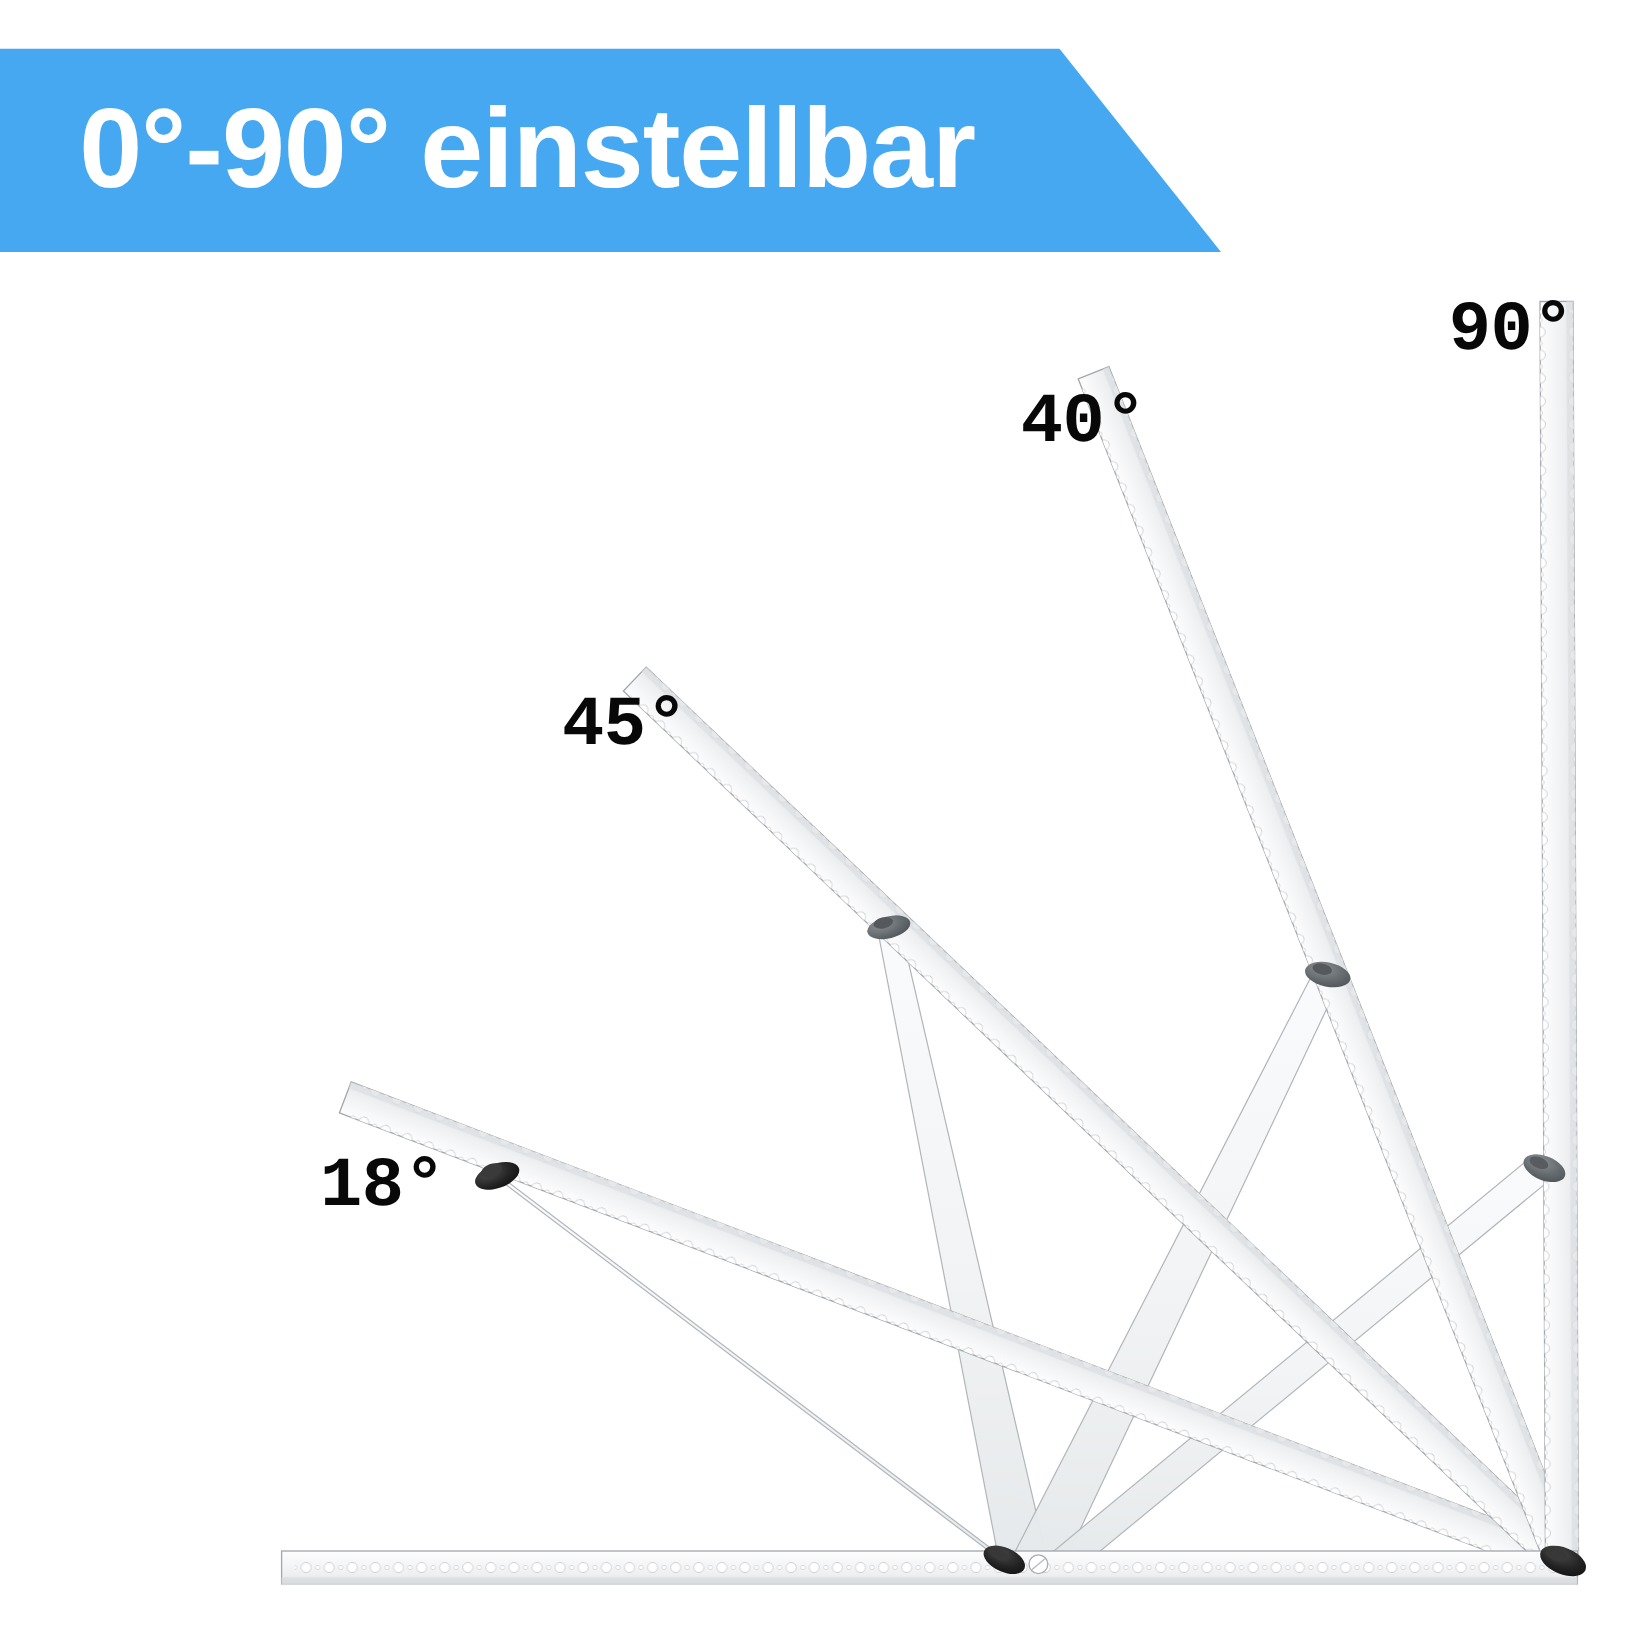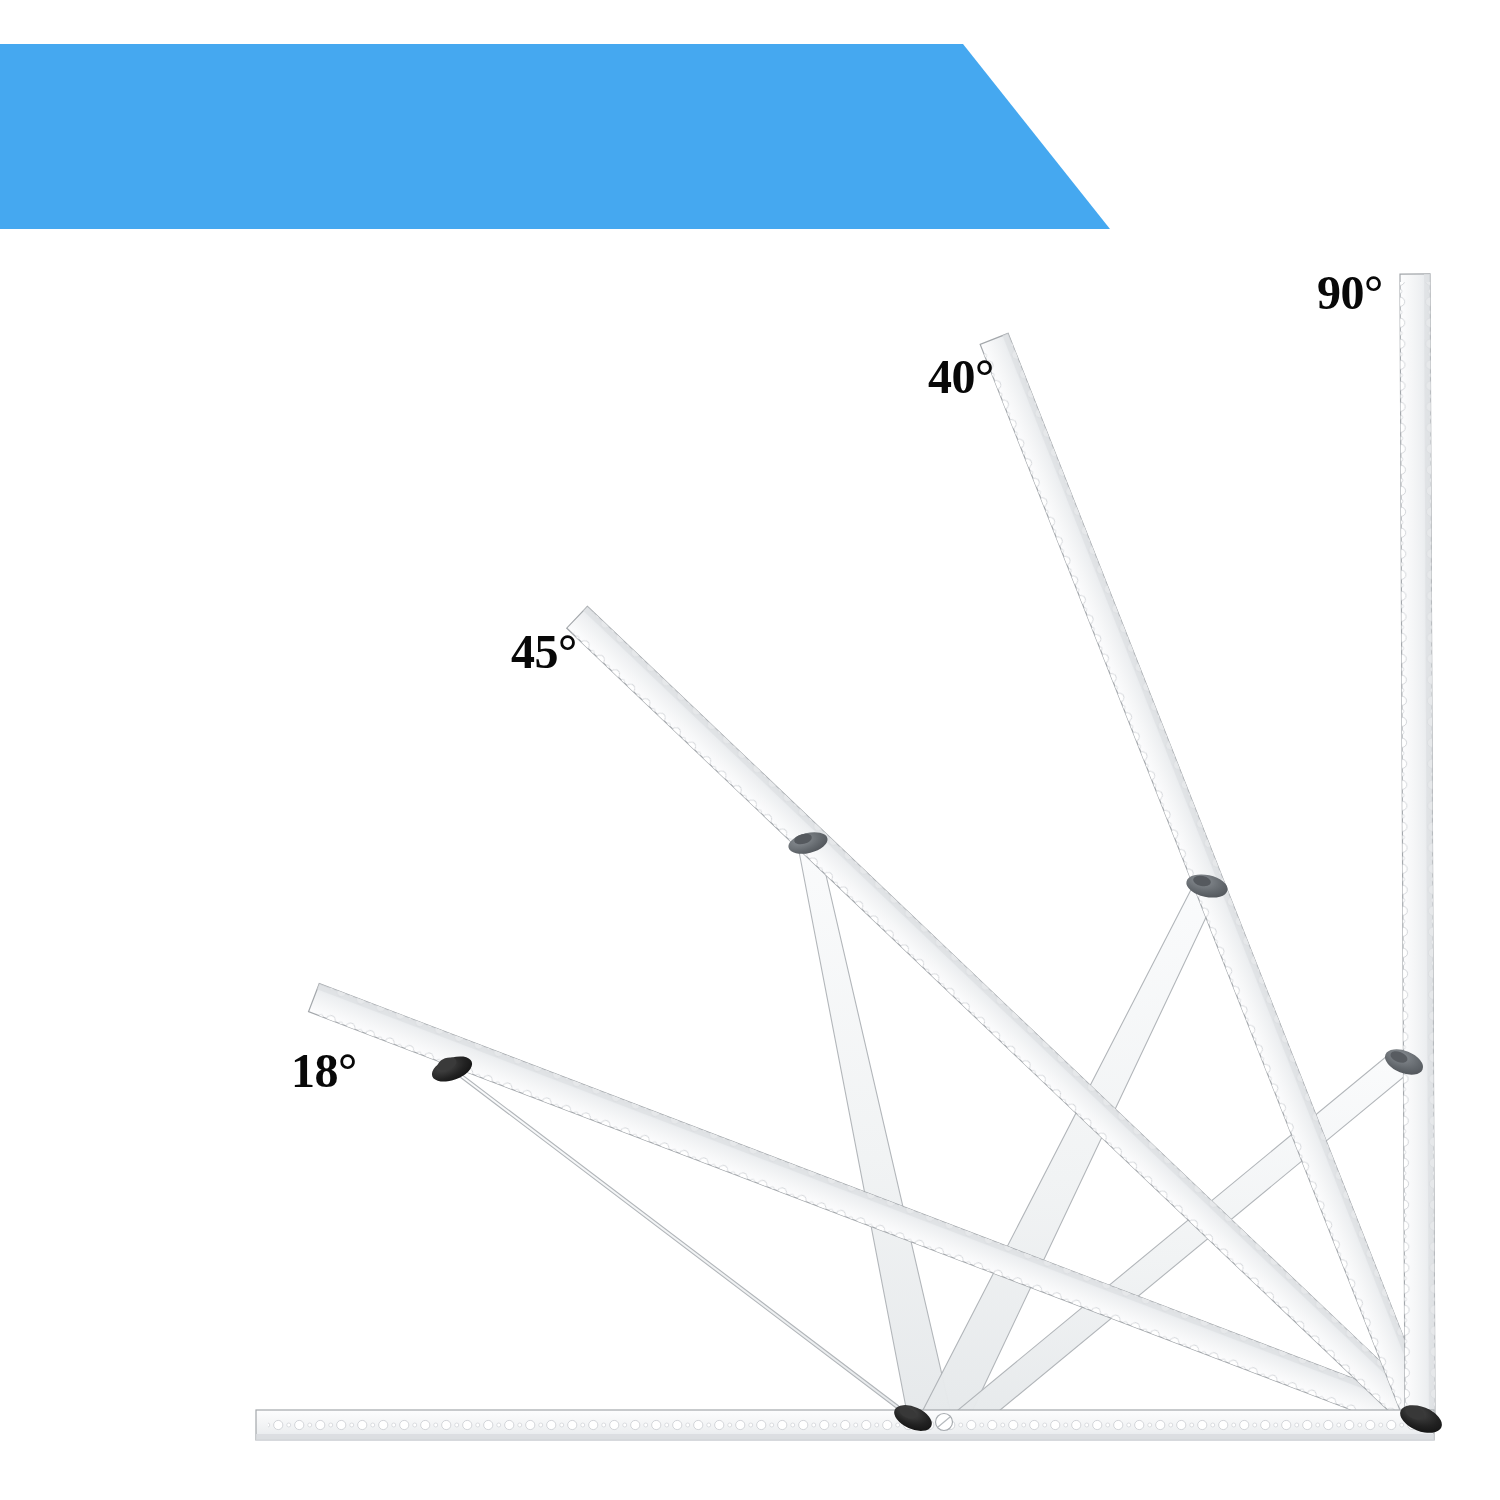--- a/index.html
+++ b/index.html
@@ -58,42 +58,43 @@
     left: 0; top: 0;
     width: 1500px;
     height: 1500px;
     z-index: 10;
   }
 
   
   .angle-label {
     position: absolute;
     color: #080808;
-    font-size: 48px;
+    font-size: 64px;
     font-weight: bold;
     letter-spacing: -0.5px;
     white-space: nowrap;
     line-height: 1;
     z-index: 30;
-    font-family: Liberation Serif, serif;
+    font-family: Liberation Mono, monospace;
   }
   .lbl-25 { left: 291px; top: 1047px; }
   .lbl-45 { left: 511px; top: 628px; }
   .lbl-70 { left: 928px; top: 353px; }
   .lbl-90 { left: 1317px; top: 269px; }
 </style>
 </head>
 <body>
 
 <div id="stage">
 
   <div class="banner-wrap">
     <svg class="banner-shape" viewBox="0 0 1110 185" preserveAspectRatio="none">
       <polygon points="0,0 963,0 1110,185 0,185" fill="#45A8F0"></polygon>
     </svg>
+    <div class="banner-text">0°-90° einstellbar</div>
   </div>
 
   <svg id="diagram" viewBox="0 0 1500 1500">
     <defs>
 
       <linearGradient id="railGrad" x1="0" y1="0" x2="0" y2="1">
         <stop offset="0%" stop-color="#FDFDFE"></stop>
         <stop offset="38%" stop-color="#F5F6F7"></stop>
         <stop offset="72%" stop-color="#EDEFF1"></stop>
         <stop offset="100%" stop-color="#E2E5E8"></stop>

